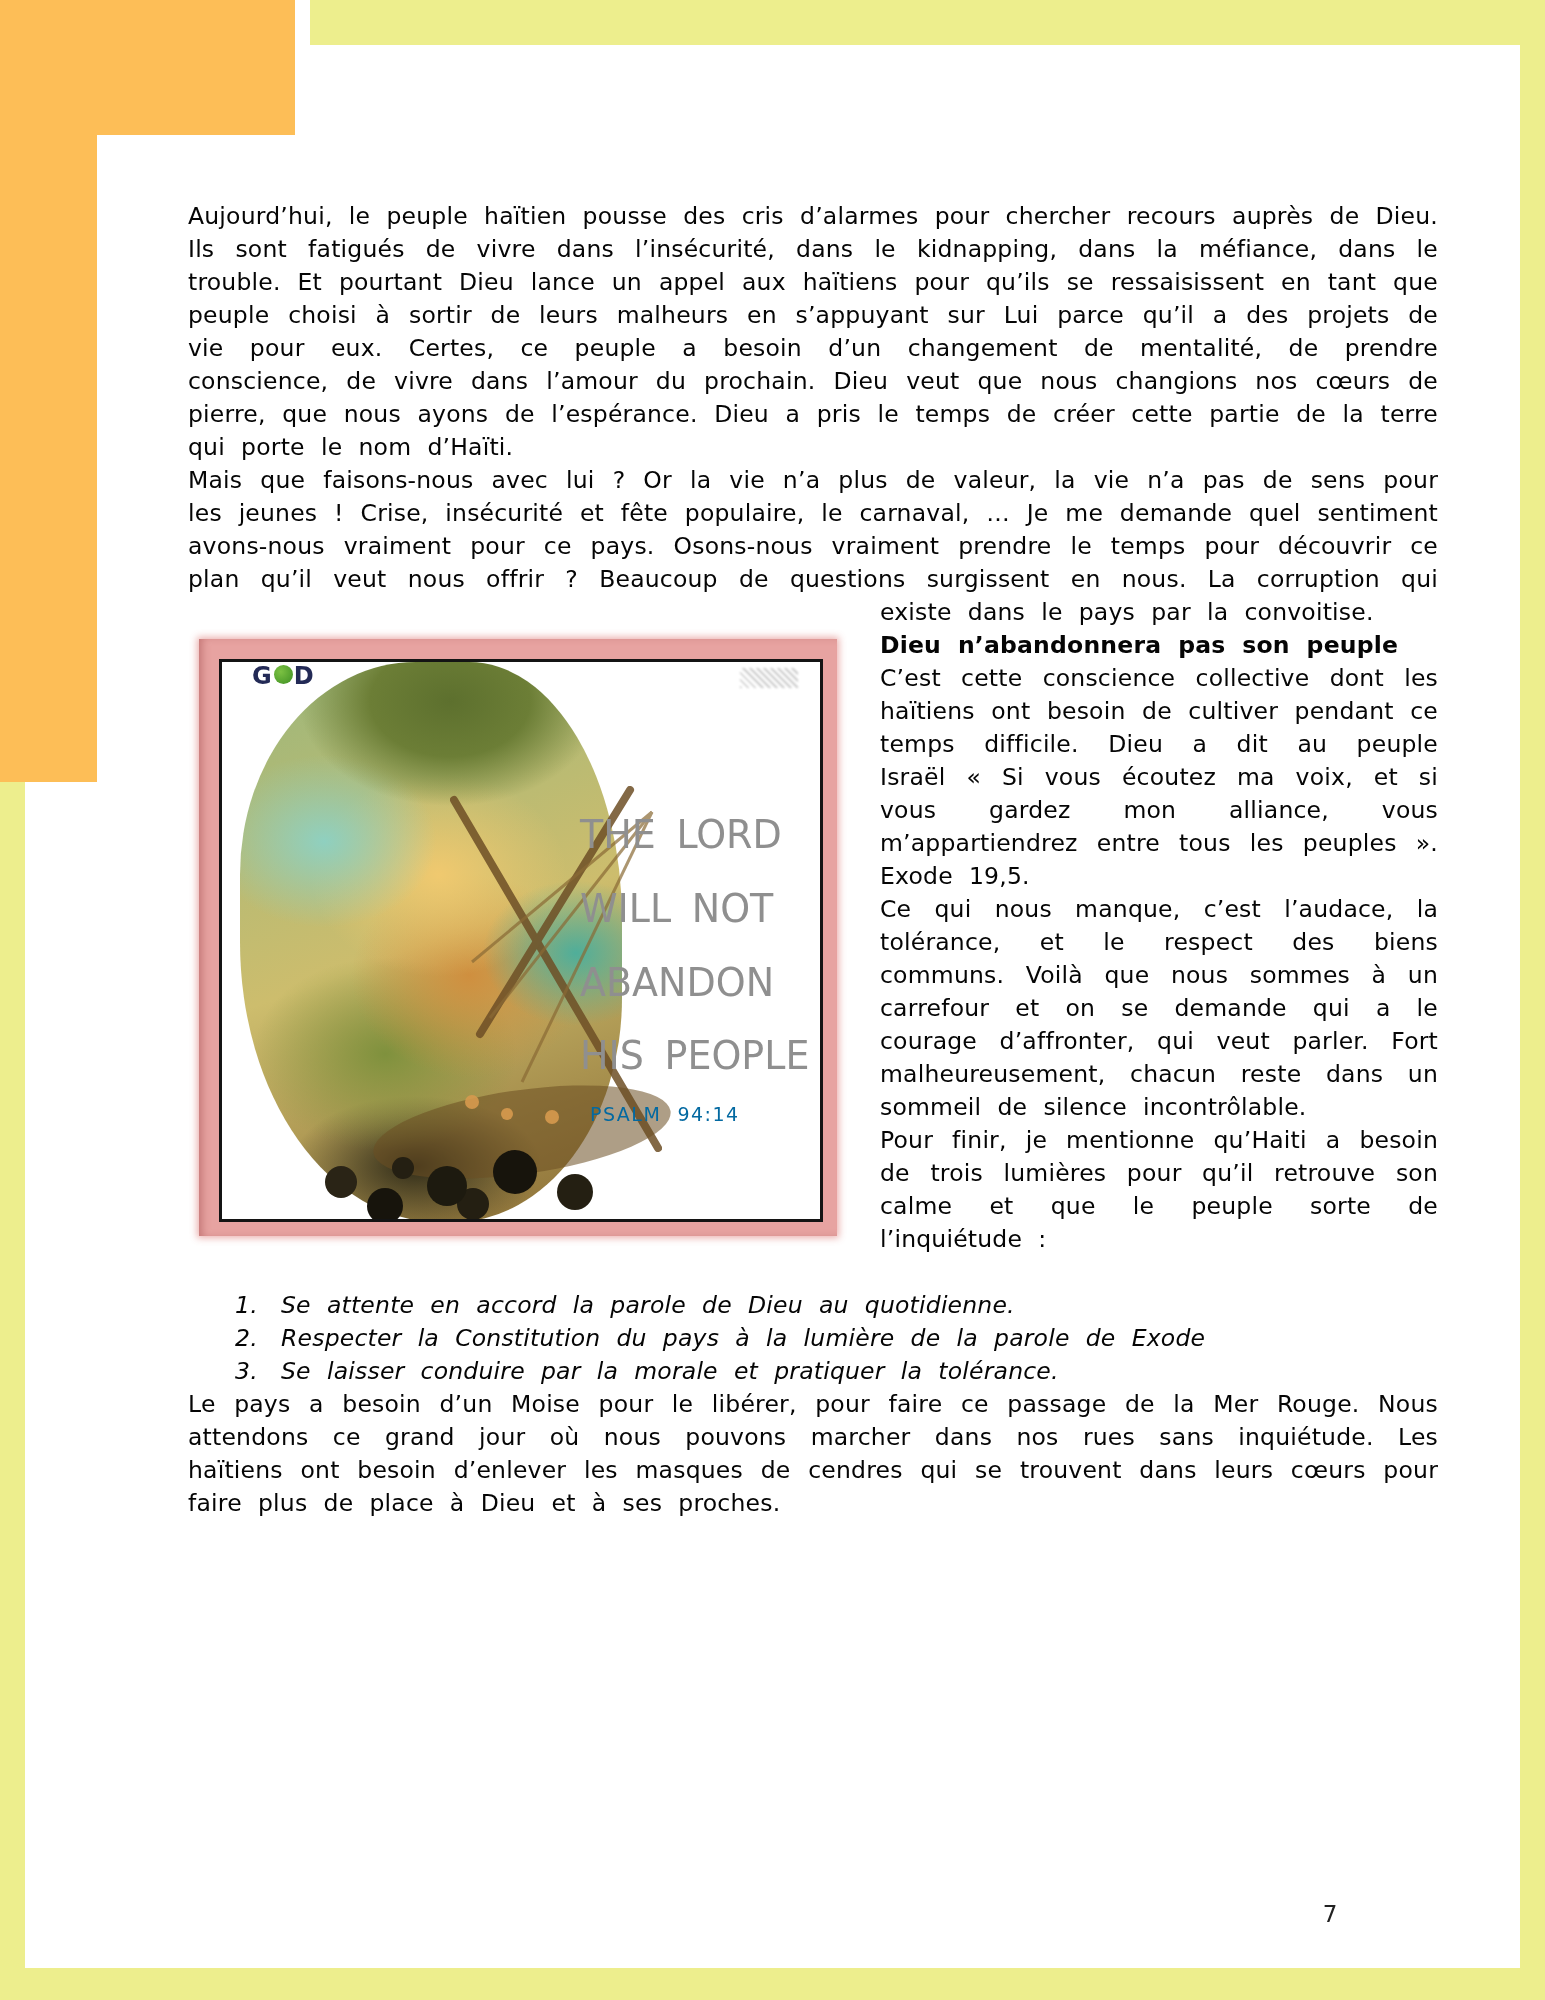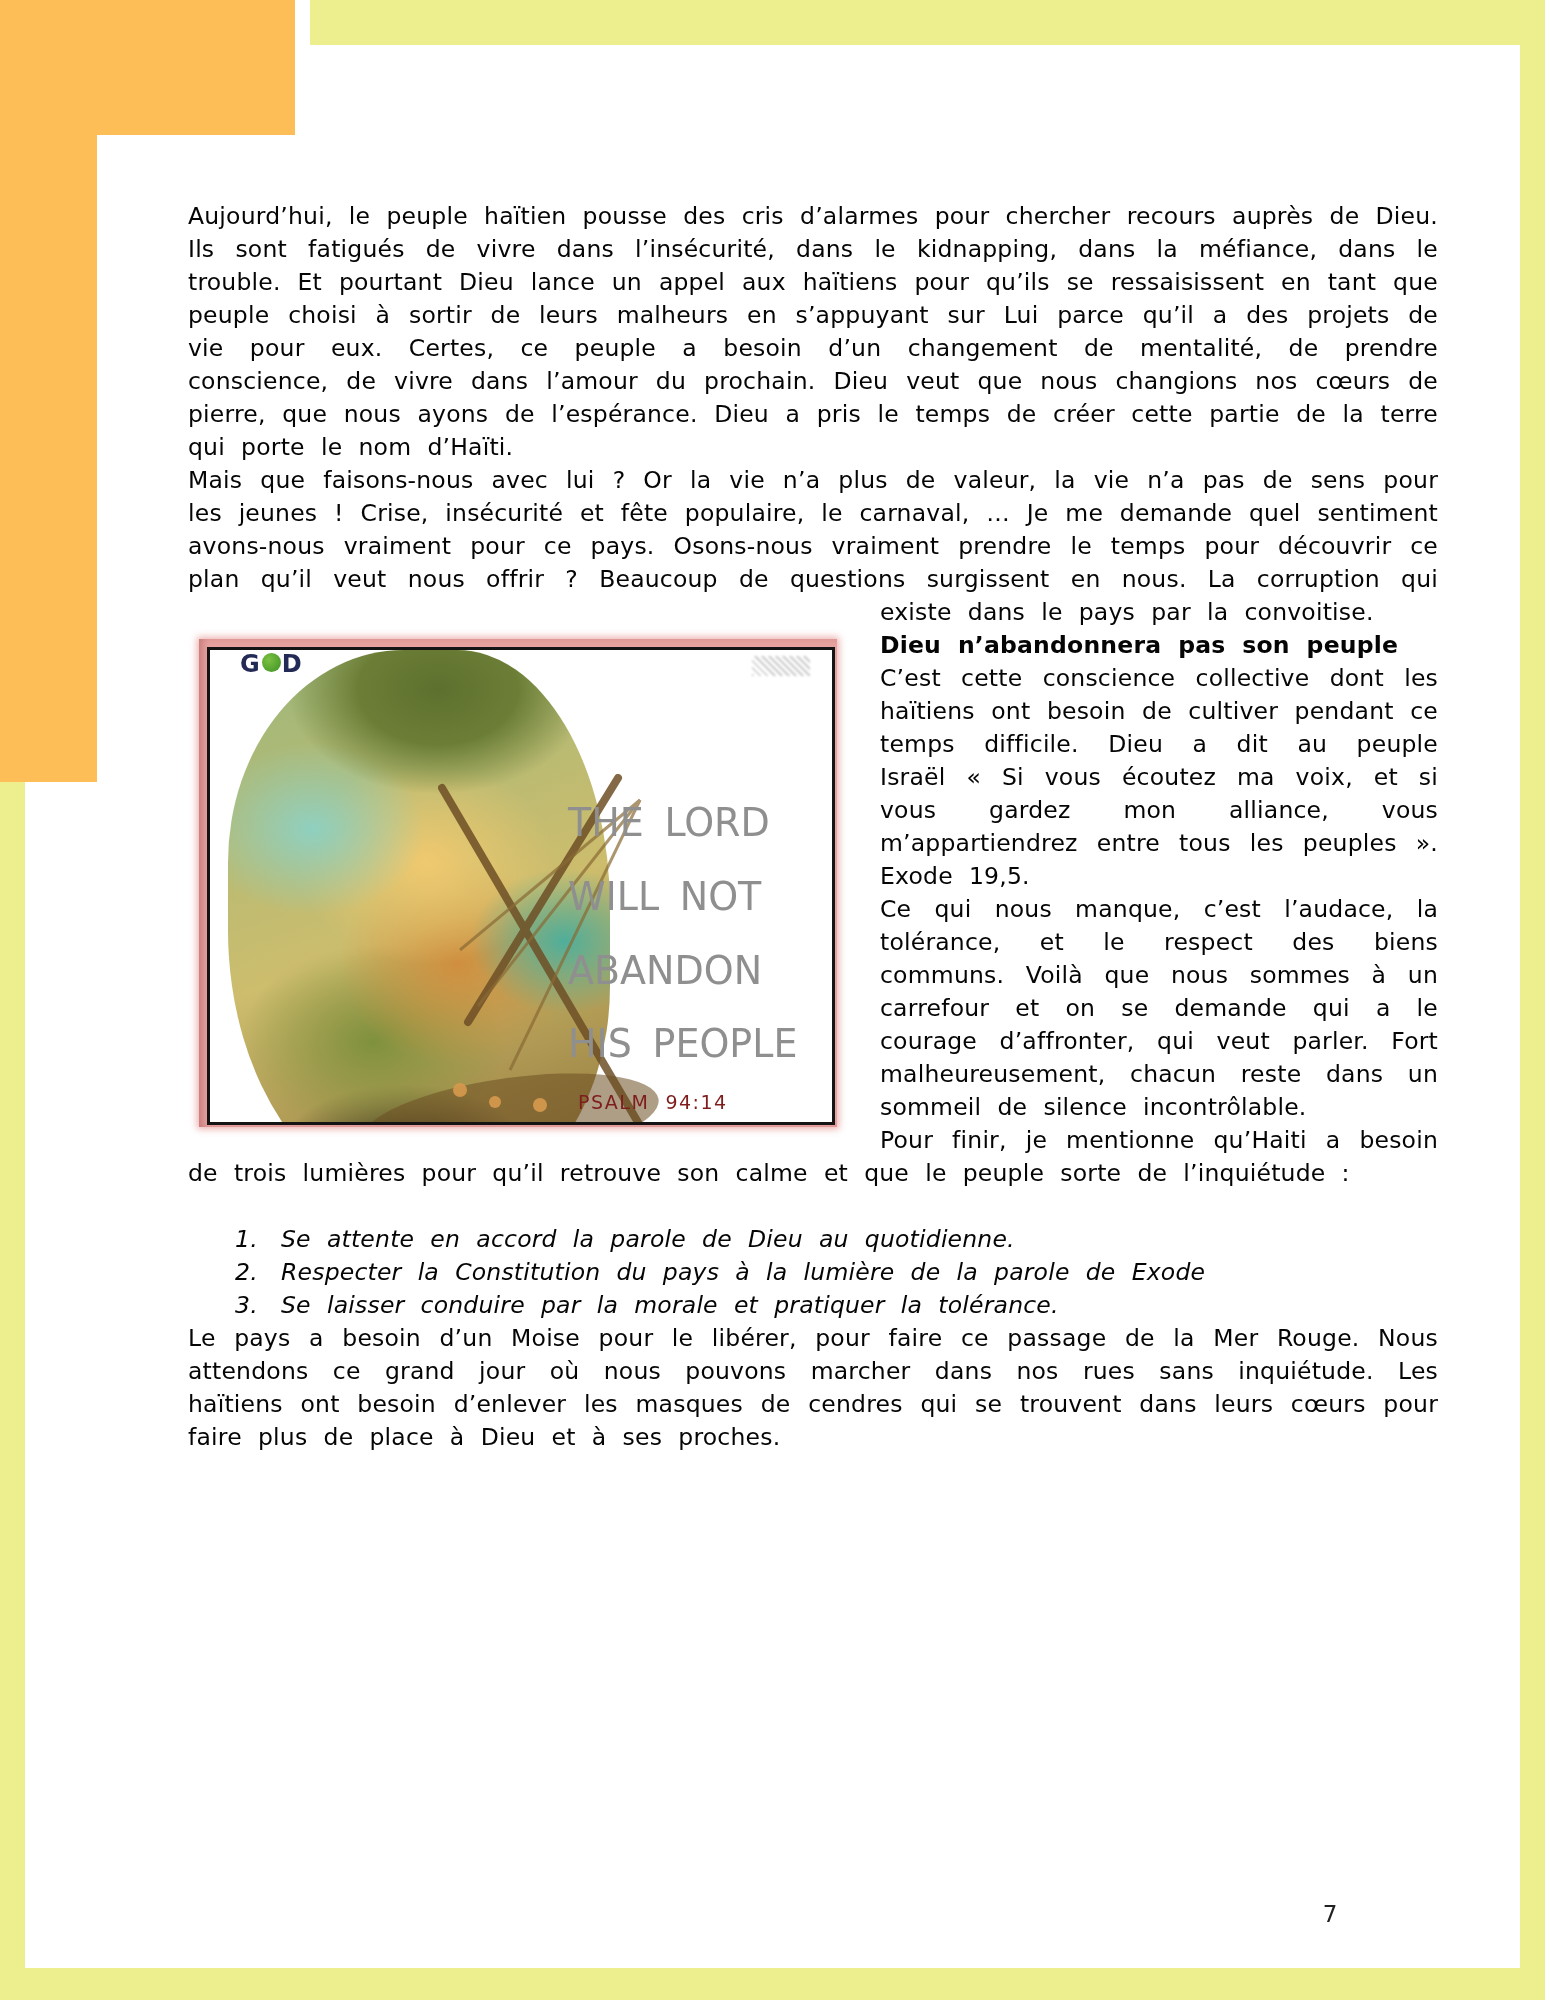--- a/index.html
+++ b/index.html
@@ -22,22 +22,22 @@
   .mt{margin-top:33px;}
   .mt-sig{margin-top:55px;}
   .last-just{text-align-last:justify;}
   .sec-head{font-weight:bold;margin-top:33px;text-align:left;}
   .num-list{list-style:none;counter-reset:li;margin:33px 0 0 0;padding:0 0 0 47px;font-style:italic;}
   .num-list li{counter-increment:li;line-height:33px;}
   .num-list li::before{content:counter(li) ".";display:inline-block;width:46px;}
   .signature{font-weight:bold;font-style:italic;text-align:right;}
 
   
-  .fig-float{float:left;width:638px;height:488px;margin:43px 43px 0 11px;
-             background:#e7a3a1;padding:8px;box-sizing:border-box;
+  .fig-float{float:left;width:638px;height:597px;margin:43px 43px 0 11px;
+             background:#e7a3a1;padding:20px;box-sizing:border-box;
              box-shadow:0 0 7px 2px rgba(231,163,161,.85), inset 6px 0 9px -3px rgba(165,80,80,.55);}
   .fig-inner{position:relative;width:100%;height:100%;border:3px solid #141414;background:#fff;overflow:hidden;}
 
   .paint-blob{position:absolute;left:18px;top:0;width:382px;height:560px;
     background:
       radial-gradient(ellipse 55% 26% at 55% 7%, #5d702e 0%, #6c7e36 38%, rgba(108,126,54,0) 72%),
       radial-gradient(ellipse 42% 22% at 22% 32%, #8fd0c0 0%, rgba(143,208,192,0) 70%),
       radial-gradient(ellipse 34% 18% at 88% 52%, #4fae9a 0%, rgba(79,174,154,0) 72%),
       radial-gradient(ellipse 48% 26% at 52% 38%, #f0c96f 0%, rgba(240,201,111,0) 70%),
       radial-gradient(ellipse 44% 26% at 60% 56%, #cf8f3f 0%, rgba(207,143,63,0) 70%),
@@ -52,21 +52,21 @@
 
   .god-logo{position:absolute;left:30px;top:-2px;font-weight:bold;font-size:24px;color:#232a56;letter-spacing:1px;}
   .god-logo .letter{vertical-align:top;}
   .god-logo .o-globe{display:inline-block;width:19px;height:19px;margin:3px 1px 0 1px;border-radius:50%;
       background:radial-gradient(circle at 35% 35%, #7bc142, #3d8f23);color:transparent;overflow:hidden;}
   .watermark{position:absolute;right:22px;top:6px;width:58px;height:20px;opacity:.45;filter:blur(1px);
       background:repeating-linear-gradient(45deg,#8a8a8a 0 2px,transparent 2px 5px);}
 
   .quote{position:absolute;left:358px;top:136px;color:#8f8f8f;font-size:38px;line-height:71px;
          white-space:nowrap;letter-spacing:0;transform:scaleY(1.04);transform-origin:top left;}
-  .psalm{position:absolute;left:368px;top:436px;color:#7f1d1d;font-size:19px;letter-spacing:1.5px;}
+  .psalm{position:absolute;left:368px;top:436px;color:#0369a1;font-size:19px;letter-spacing:1.5px;}
 
   .page-number{position:absolute;left:1300px;top:1901px;width:60px;font-size:23px;color:#222;text-align:center;}
 </style>
 </head>
 <body>
 
 <div class="page">
 
   <div class="strip strip-top"></div>
   <div class="strip strip-right"></div>

